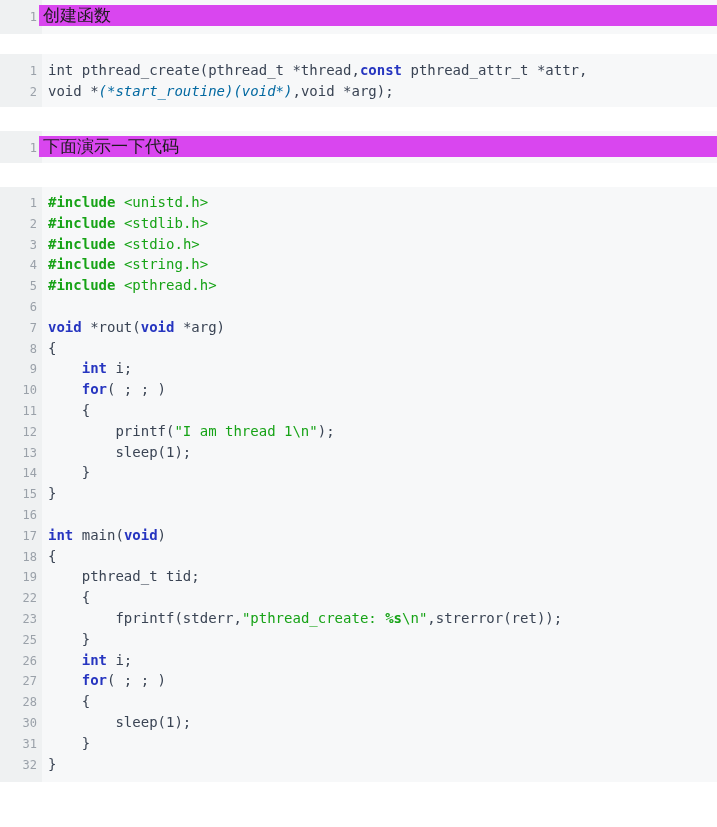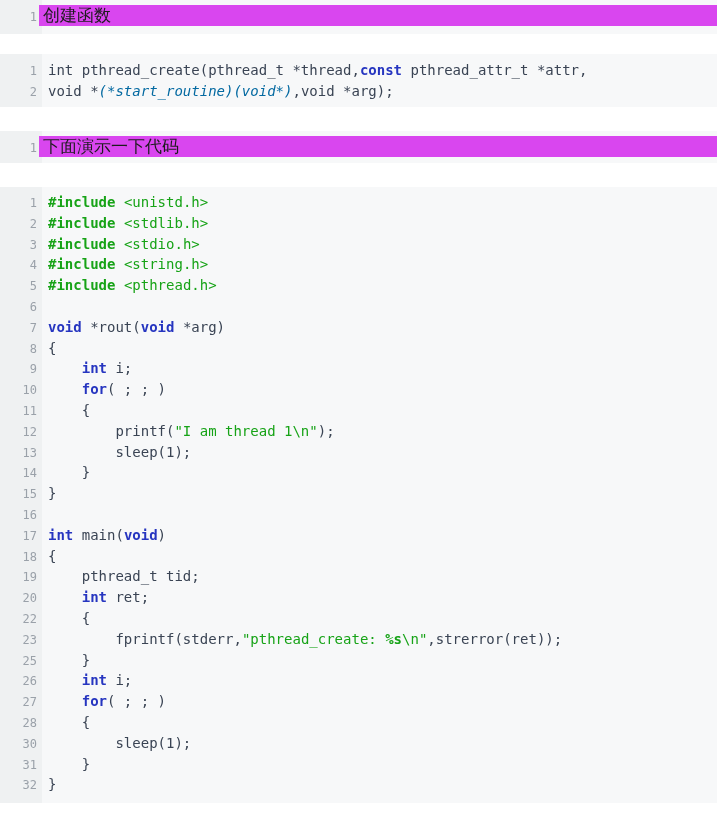--- a/index.html
+++ b/index.html
@@ -138,24 +138,20 @@
         </div>
         <div class="row">
           <span class="ln">18</span>
           <span class="content"><span class="seg-p">{</span></span>
         </div>
         <div class="row">
           <span class="ln">19</span>
           <span class="content"><span class="seg-p">    pthread_t tid;</span></span>
         </div>
         <div class="row">
-          <span class="ln">20</span>
-          <span class="content"><span class="seg-p">    </span><span class="seg-k">int</span><span class="seg-p"> ret;</span></span>
-        </div>
-        <div class="row">
           <span class="ln">22</span>
           <span class="content"><span class="seg-p">    {</span></span>
         </div>
         <div class="row">
           <span class="ln">23</span>
           <span class="content"><span class="seg-p">        fprintf(stderr,</span><span class="seg-g">"pthread_create: </span><span class="seg-gb">%s</span><span class="seg-g">\n"</span><span class="seg-p">,strerror(ret));</span></span>
         </div>
         <div class="row">
           <span class="ln">25</span>
           <span class="content"><span class="seg-p">    }</span></span>

